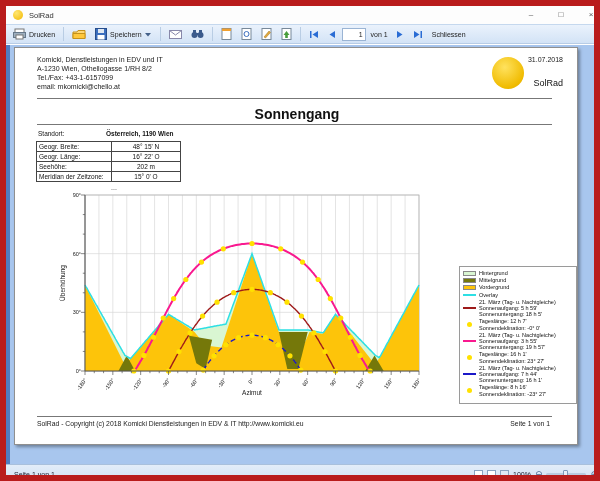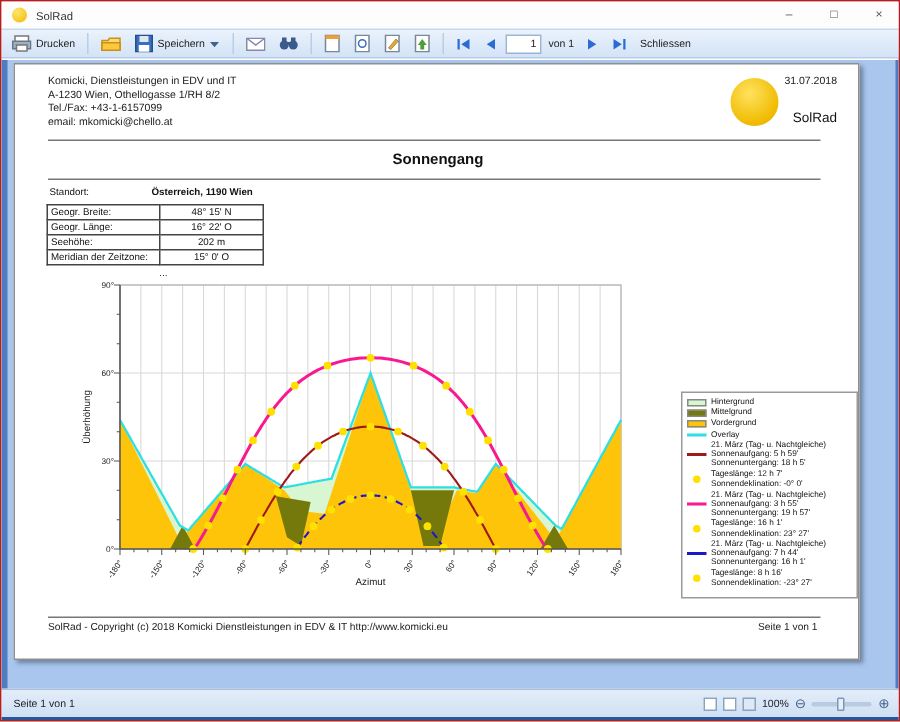--- a/index.html
+++ b/index.html
@@ -1,36 +1,36 @@
 <!DOCTYPE html>
 <html><head>
 <meta charset="utf-8">
 <style>
   html,body{margin:0;padding:0;background:#888;}
   *{box-sizing:border-box;font-family:"Liberation Sans","DejaVu Sans",sans-serif;}
-  .window{position:relative;width:600px;height:481px;background:#fff;border:1px solid #b91c1c;overflow:hidden;}
+  .window{position:relative;width:600px;height:481px;background:#fff;border:6px solid #b91c1c;overflow:hidden;}
   .titlebar{position:absolute;left:0;top:0;width:600px;height:18px;background:#fdfdfd;display:flex;align-items:center;}
   .app-icon{width:10px;height:10px;border-radius:50%;background:radial-gradient(circle at 35% 30%,#ffe670,#f3b800);margin-left:7px;}
   .title-text{font-size:7.5px;color:#333;margin-left:6px;}
   .win-controls{margin-left:auto;display:flex;align-items:center;height:100%;}
   .win-btn{width:30px;text-align:center;font-size:8px;color:#555;line-height:18px;}
   .toolbar{position:absolute;left:0;top:18px;width:600px;height:20px;background:linear-gradient(#eaf2fc,#d3e3f6);border-top:1px solid #c5d8ee;border-bottom:1px solid #b7cce6;display:flex;align-items:center;padding:0 4px;gap:3px;}
   .tbtn{display:flex;align-items:center;gap:3px;font-size:7px;color:#222;padding:1px 3px;border-radius:2px;}
   .tsep{width:1px;height:14px;background:#b9cde4;margin:0 2px;}
   .ticon{display:block;}
   .navbox{width:24px;height:13px;background:#fff;border:1px solid #9ab4d4;font-size:7px;text-align:right;padding:0 2px;color:#222;}
   .navlbl{font-size:7px;color:#222;margin:0 2px;}
   .viewer{position:absolute;left:0;top:39px;width:600px;height:419px;background:#a8c6ee;border-left:4px solid #4f7cc0;border-right:4px solid #4f7cc0;}
   .page{position:absolute;left:4px;top:2px;width:564px;height:398px;background:#fff;border:1px solid #8f8f8f;box-shadow:2px 2px 3px rgba(0,0,0,.35);}
   .company{position:absolute;left:22px;top:7px;font-size:7px;line-height:9px;color:#1a1a1a;}
   .report-date{position:absolute;right:14px;top:8px;font-size:7px;color:#1a1a1a;}
   .logo-circle{position:absolute;left:477px;top:9px;width:32px;height:32px;border-radius:50%;background:radial-gradient(circle at 40% 32%,#ffe25e,#f0bb00 70%,#dca800);}
   .logo-word{position:absolute;right:14px;top:30px;font-size:9px;color:#111;}
   .hrule{position:absolute;left:22px;width:515px;height:0;border-top:1px solid #777;}
-  .report-title{position:absolute;left:0;top:58px;width:564px;text-align:center;font-size:10px;font-weight:bold;color:#111;}
+  .report-title{position:absolute;left:0;top:58px;width:564px;text-align:center;font-size:14px;font-weight:bold;color:#111;}
   .loc-row{position:absolute;left:21px;top:82px;width:145px;height:11px;font-size:6.5px;color:#111;display:flex;}
   .loc-row .lbl{width:70px;padding-left:2px;}
   .loc-row .val{font-weight:bold;}
   .loc-table{position:absolute;left:21px;top:93px;border-collapse:collapse;}
   .loc-table td{border:1px solid #444;font-size:6.5px;color:#111;height:10px;padding:0 2px;}
   .loc-table td.lbl{width:75px;}
   .loc-table td.val{width:69px;text-align:center;}
   .dots-note{position:absolute;left:96px;top:136px;font-size:7px;color:#333;z-index:3;}
   #chart{position:absolute;left:0;top:140px;z-index:1;}
   .legend{position:absolute;left:444px;top:218px;width:118px;height:138px;background:#fff;border:1px solid #9a9a9a;padding:3px 2px;z-index:2;overflow:hidden;}

